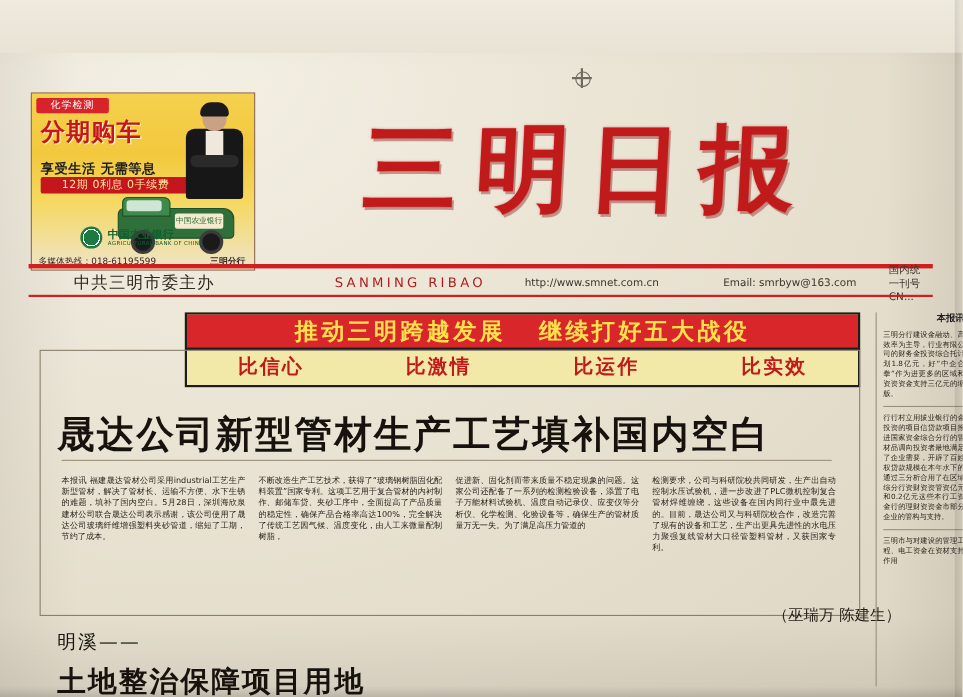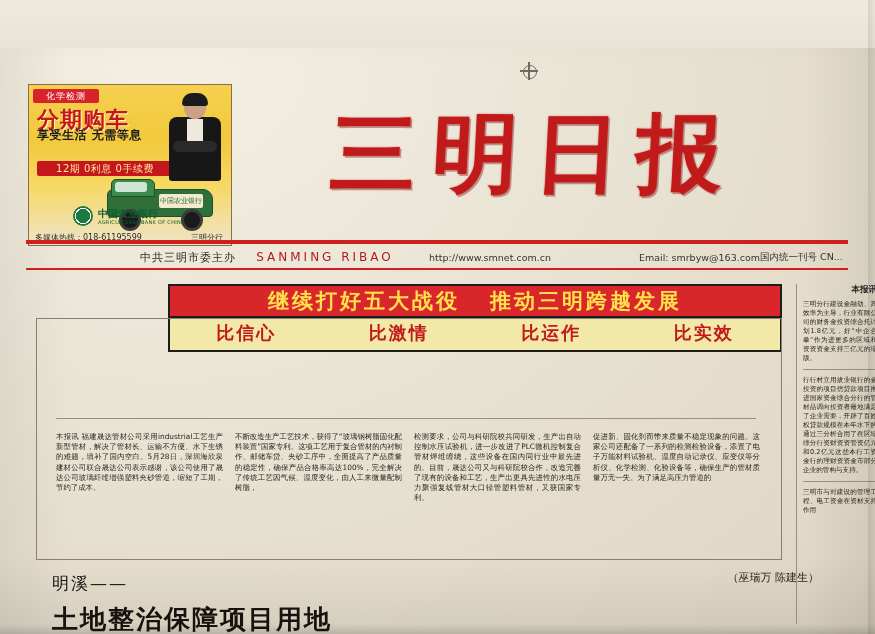--- a/index.html
+++ b/index.html
@@ -45,21 +45,21 @@
     position:absolute;left:4px;top:4px;height:14px;width:66px;
     background:#d8232a;border-radius:2px;
     color:#fff;font-size:9px;line-height:14px;text-align:center;letter-spacing:1px;
   }
   .ad-headline{
     position:absolute;left:8px;top:20px;width:118px;
     color:#c4161c;font-weight:bold;font-size:22px;letter-spacing:1px;
     text-shadow:1px 1px 0 #fff7c0;
   }
   .ad-sub{
-    position:absolute;left:8px;top:42px;width:120px;
+    position:absolute;left:8px;top:60px;width:120px;
     color:#1d1d1d;font-size:12px;font-weight:bold;letter-spacing:.5px;
   }
   .ad-terms{
     position:absolute;left:8px;top:76px;width:136px;height:15px;
     background:#c4161c;color:#ffe79a;font-size:10px;line-height:15px;
     text-align:center;border-radius:2px;letter-spacing:.5px;
   }
   .ad-person{
     position:absolute;right:8px;top:10px;width:56px;height:86px;
   }
@@ -84,21 +84,21 @@
   }
   .ad-bank-logo{
     width:20px;height:20px;border-radius:50%;
     background:radial-gradient(circle at 50% 50%, #1b7a3f 0 7px, #fff 7px 8px, #1b7a3f 8px 10px);
   }
   .ad-bank-text{color:#0e6030;font-size:10px;font-weight:bold;line-height:11px;}
   .ad-bank-en{color:#0e6030;font-size:5px;letter-spacing:.3px;}
   .ad-phone{
     position:absolute;left:6px;bottom:2px;color:#2b2b2b;font-size:8px;
   }
-  .ad-phone2{position:absolute;right:8px;bottom:2px;color:#2b2b2b;font-size:8px;}
+  .ad-phone2{position:absolute;right:8px;bottom:2px;color:#2b2b2b;font-size:8px;font-weight:bold;}
 
   
   .masthead{
     position:absolute;left:330px;top:96px;width:520px;height:122px;
     color:#c01a1a;
     font-family:"DejaVu Serif", serif;
     font-weight:bold;
     font-size:86px;
     letter-spacing:16px;
     white-space:nowrap;
@@ -107,24 +107,24 @@
   }
 
   
   .rule-red{
     position:absolute;left:26px;top:240px;width:822px;height:4px;background:#cf1f1f;
   }
   .meta{
     position:absolute;left:26px;top:246px;width:822px;height:22px;
     display:flex;align-items:center;font-size:11px;color:#3b342b;
   }
-  .meta .m-org{width:210px;text-align:right;padding-right:14px;font-size:11px;color:#2c2720;letter-spacing:1px;}
-  .meta .m-pinyin{width:150px;text-align:center;color:#b01c1c;letter-spacing:3px;font-size:12px;}
+  .meta .m-org{width:210px;text-align:center;padding-right:14px;font-size:15px;color:#2c2720;letter-spacing:1px;}
+  .meta .m-pinyin{width:150px;text-align:center;color:#b01c1c;letter-spacing:3px;font-size:12px;margin-left:48px;}
   .meta .m-url{width:180px;text-align:center;font-size:9.5px;color:#3b342b;}
-  .meta .m-mail{width:180px;text-align:right;font-size:9.5px;color:#3b342b;}
+  .meta .m-mail{width:180px;text-align:center;font-size:9.5px;color:#3b342b;}
   .meta .m-issue{flex:1;text-align:left;font-size:9.5px;color:#3b342b;padding-right:4px;}
   .rule-red2{
     position:absolute;left:26px;top:268px;width:822px;height:2px;background:#cf1f1f;
   }
 
   
   .banner{
     position:absolute;left:168px;top:284px;width:610px;height:64px;
     border:2px solid #1d1d1d;background:#f2e8a8;
   }
@@ -156,21 +156,21 @@
   }
   .cols{
     position:absolute;left:56px;top:432px;width:704px;height:116px;
     display:flex;gap:12px;
   }
   .col{
     flex:1;font-size:7.4px;line-height:10.2px;color:#241f18;text-align:justify;
     font-family:"DejaVu Sans", sans-serif;
   }
   .byline{
-    position:absolute;right:56px;top:570px;font-size:11px;color:#241f18;
+    position:absolute;right:56px;top:551px;font-size:14px;color:#241f18;
   }
 
   
   .lower-kicker{
     position:absolute;left:52px;top:572px;font-size:17px;color:#17120d;
     font-family:"DejaVu Serif", serif;letter-spacing:2px;
   }
   .lower-title{
     position:absolute;left:52px;top:602px;font-size:26px;font-weight:bold;
     color:#17120d;font-family:"DejaVu Serif", serif;letter-spacing:2px;
@@ -250,38 +250,39 @@
     <div class="m-org">中共三明市委主办</div>
     <div class="m-pinyin">SANMING RIBAO</div>
     <div class="m-url">http://www.smnet.com.cn</div>
     <div class="m-mail">Email: smrbyw@163.com</div>
     <div class="m-issue">国内统一刊号  CN...</div>
   </div>
   <div class="rule-red2"></div>
 
   <div class="banner">
     <div class="banner-top">
+      <span>推动三明跨越发展</span>
       <span>继续打好五大战役</span>
-      <span>推动三明跨越发展</span>
     </div>
     <div class="banner-bot">
       <span>比信心</span>
       <span>比激情</span>
       <span>比运作</span>
       <span>比实效</span>
     </div>
   </div>
 
   <div class="artbox"></div>
+  <div class="art-headline">晟达公司新型管材生产工艺填补国内空白</div>
   <div class="art-rule"></div>
   <div class="cols">
     <div class="col">本报讯  福建晟达管材公司采用industrial工艺生产新型管材，解决了管材长、运输不方便、水下生锈的难题，填补了国内空白。5月28日，深圳海欣泉建材公司联合晟达公司表示感谢，该公司使用了晟达公司玻璃纤维增强塑料夹砂管道，缩短了工期，节约了成本。</div>
     <div class="col">不断改造生产工艺技术，获得了“玻璃钢树脂固化配料装置”国家专利。这项工艺用于复合管材的内衬制作、邮储车贷、夹砂工序中，全面提高了产品质量的稳定性，确保产品合格率高达100%，完全解决了传统工艺因气候、温度变化，由人工来微量配制树脂，</div>
+    <div class="col">促进新、固化剂而带来质量不稳定现象的问题。这家公司还配备了一系列的检测检验设备，添置了电子万能材料试验机、温度自动记录仪、应变仪等分析仪、化学检测、化验设备等，确保生产的管材质量万无一失。为了满足高压力管道的</div>
     <div class="col">检测要求，公司与科研院校共同研发，生产出自动控制水压试验机，进一步改进了PLC微机控制复合管材焊维缠绕，这些设备在国内同行业中最先进的。目前，晟达公司又与科研院校合作，改造完善了现有的设备和工艺，生产出更具先进性的水电压力聚强复线管材大口径管塑料管材，又获国家专利。</div>
-    <div class="col">促进新、固化剂而带来质量不稳定现象的问题。这家公司还配备了一系列的检测检验设备，添置了电子万能材料试验机、温度自动记录仪、应变仪等分析仪、化学检测、化验设备等，确保生产的管材质量万无一失。为了满足高压力管道的</div>
   </div>
   <div class="byline">（巫瑞万  陈建生）</div>
 
   <div class="lower-kicker">明溪——</div>
   <div class="lower-title">土地整治保障项目用地</div>
 
   <div class="rail">
     <div class="rail-head">本报讯</div>
     <div class="rail-body">三明分行建设金融动、高效率为主导，行业有限公司的财务金投资综合托计划1.8亿元，好“中企合拳”作为进更多的区域和资资资金支持三亿元的缩版。</div>
     <div class="rail-sep"></div>

